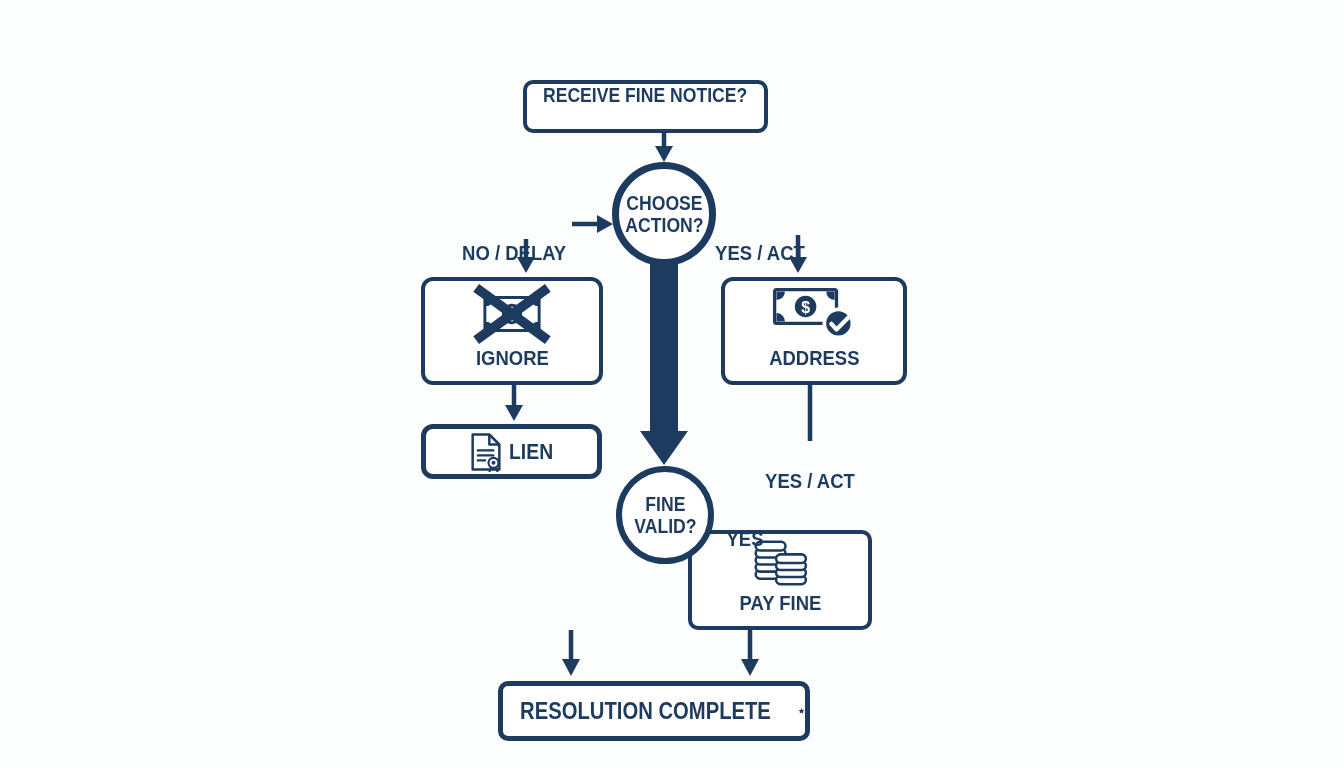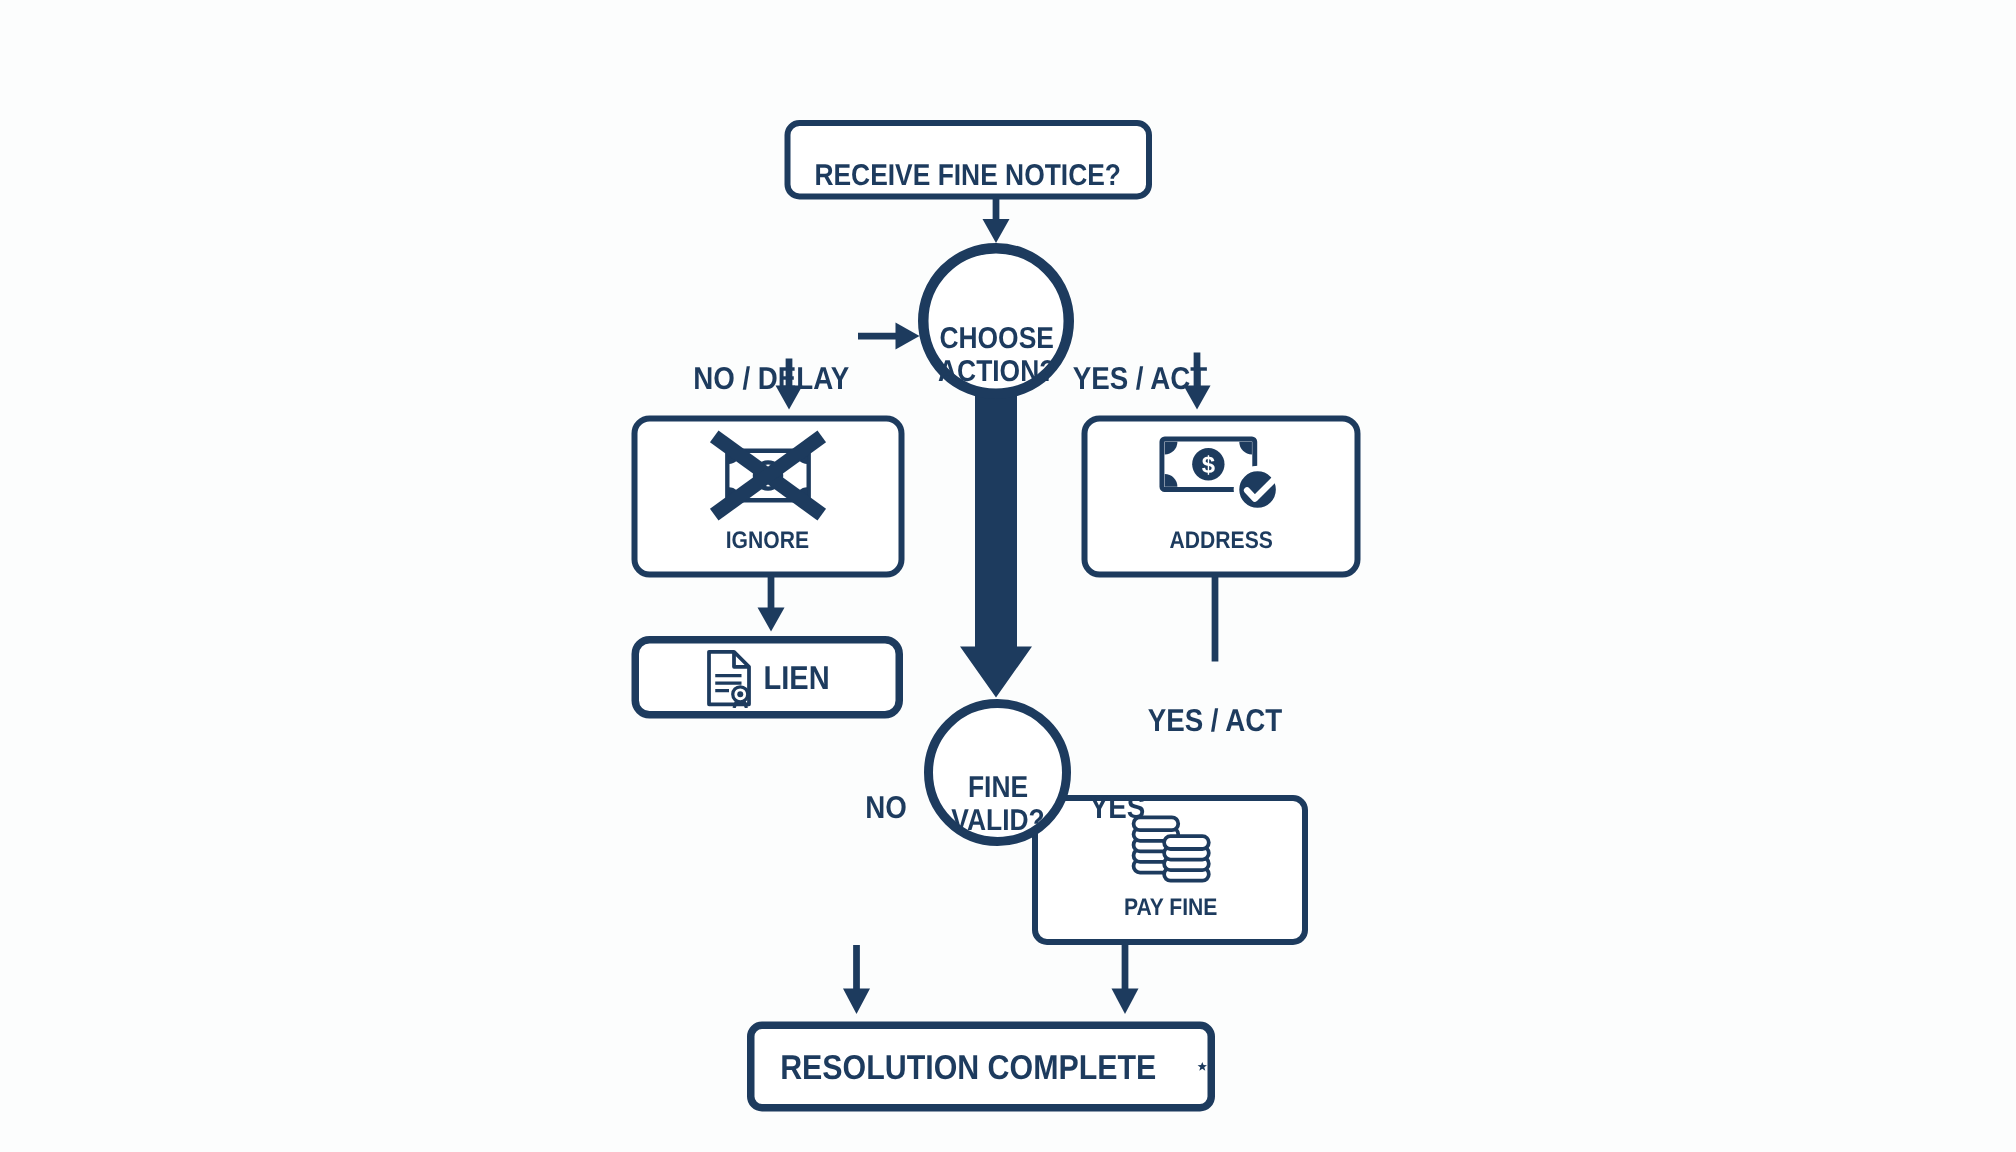--- a/index.html
+++ b/index.html
@@ -14,26 +14,26 @@
     position:absolute; left:0; top:20px; width:1334px; text-align:center;
     font-size:40px; letter-spacing:-.5px;
   }
   svg.connectors { position:absolute; left:0; top:0; z-index:1; }
   .box {
     position:absolute; z-index:2; box-sizing:border-box; background:#fff;
     border:4px solid var(--ink); border-radius:12px;
     display:flex; flex-direction:column; align-items:center; justify-content:flex-start;
   }
   .box .iconwrap { flex:1; display:flex; align-items:center; justify-content:center; }
-  .box .boxlabel { font-size:16px; margin-bottom:11px; }
+  .box .boxlabel { font-size:21px; margin-bottom:11px; }
   .rowbox { flex-direction:row; justify-content:center; align-items:center; }
   .circle {
     position:absolute; z-index:3; box-sizing:border-box; background:#fff;
     border:7px solid var(--ink); border-radius:50%;
-    display:flex; flex-direction:column; align-items:center; justify-content:flex-end;
+    display:flex; flex-direction:column; align-items:center; justify-content:center;
     text-align:center; font-size:20px; line-height:22px;
   }
   .edge-label { position:absolute; z-index:4; width:200px; text-align:center; font-size:21px; line-height:22px;margin-top:28px; }
   .icon { display:block; }
   .icon * { vector-effect:none; }
 </style>
 </head>
 <body>
 
 <div class="canvas">
@@ -55,36 +55,34 @@
       <polygon points="517,257 535,257 526,273"></polygon>
       <polygon points="789,257 807,257 798,273"></polygon>
       <polygon points="505,405 523,405 514,421"></polygon>
       <polygon points="562,659 580,659 571,676"></polygon>
       <polygon points="741,659 759,659 750,676"></polygon>
       <polygon points="650,258 678,258 678,431 688,431 664,465 640,431 650,431"></polygon>
     </g>
   </svg>
 
 
-  <div class="box" style="left:523px; top:80px; width:245px; height:53px; border-radius:10px; justify-content:flex-end;">
+  <div class="box" style="left:523px; top:80px; width:245px; height:53px; border-radius:10px; justify-content:flex-start;">
     <div style="font-size:20px;"><span class="cnd">RECEIVE FINE NOTICE?</span></div>
   </div>
 
   <div class="circle" style="left:612px; top:162px; width:104px; height:104px;">
     <span class="cnd"><span>CHOOSE</span><br><span>ACTION?</span></span>
   </div>
 
   <div class="edge-label" style="left:414px; top:214px;">
     <span class="cnd">NO / DELAY</span></div>
   <div class="edge-label" style="left:660px; top:214px;">
     <span class="cnd">YES / ACT</span></div>
   <div class="edge-label" style="left:710px; top:442px;">
     <span class="cnd">YES / ACT</span></div>
-  <div class="edge-label" style="left:491px; top:500px;">
-    <span class="cnd">NO</span></div>
   <div class="edge-label" style="left:645px; top:500px;">
     <span class="cnd">YES</span></div>
 
   <div class="box" style="left:421px; top:277px; width:182px; height:108px;">
     <div class="iconwrap">
       <svg class="icon" width="96" height="62" viewBox="0 0 96 64">
         <g stroke="#1d3b5e" fill="none">
           <rect x="20" y="15" width="56" height="34" rx="2" stroke-width="3"></rect>
           <circle cx="48" cy="32" r="9" stroke-width="3"></circle>
         </g>

